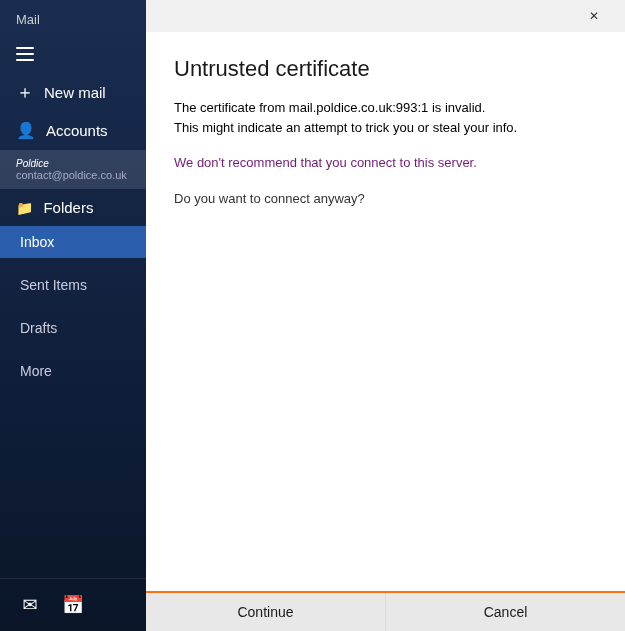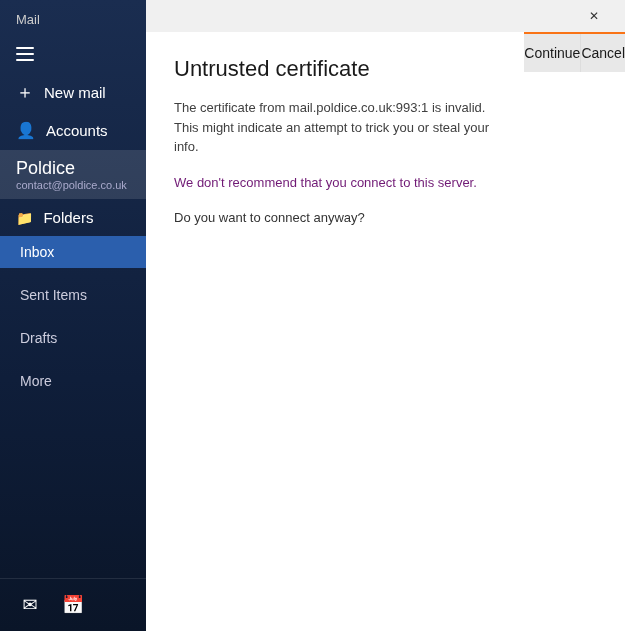--- a/index.html
+++ b/index.html
@@ -71,23 +71,24 @@
       color: white;
     }
 
     .sidebar-poldice {
       padding: 8px 16px;
       background: rgba(255,255,255,0.12);
       cursor: pointer;
     }
 
     .sidebar-poldice .account-name {
-      font-size: 18px;
+      font-size: 10px;
       font-weight: 500;
       color: white;
+      font-style: italic;
     }
 
     .sidebar-poldice .account-email {
       font-size: 11px;
       color: #aac;
       white-space: nowrap;
       overflow: hidden;
       text-overflow: ellipsis;
     }
 
@@ -179,38 +180,38 @@
 
     
     .dialog {
       background: white;
       position: absolute;
       top: 32px;
       left: 0;
       right: 0;
       bottom: 0;
       display: flex;
-      flex-direction: row;
+      flex-direction: column;
     }
 
     .dialog-body {
       flex: 1;
       padding: 24px 28px;
     }
 
     .dialog-title {
       font-size: 22px;
       font-weight: 300;
       color: #1a1a1a;
       margin-bottom: 16px;
     }
 
     .dialog-text {
       font-size: 13px;
-      color: #404040;
+      color: #000000;
       line-height: 1.5;
       margin-bottom: 16px;
     }
 
     .dialog-text-warn {
       font-size: 13px;
       color: #701a75;
       line-height: 1.5;
       margin-bottom: 16px;
     }

